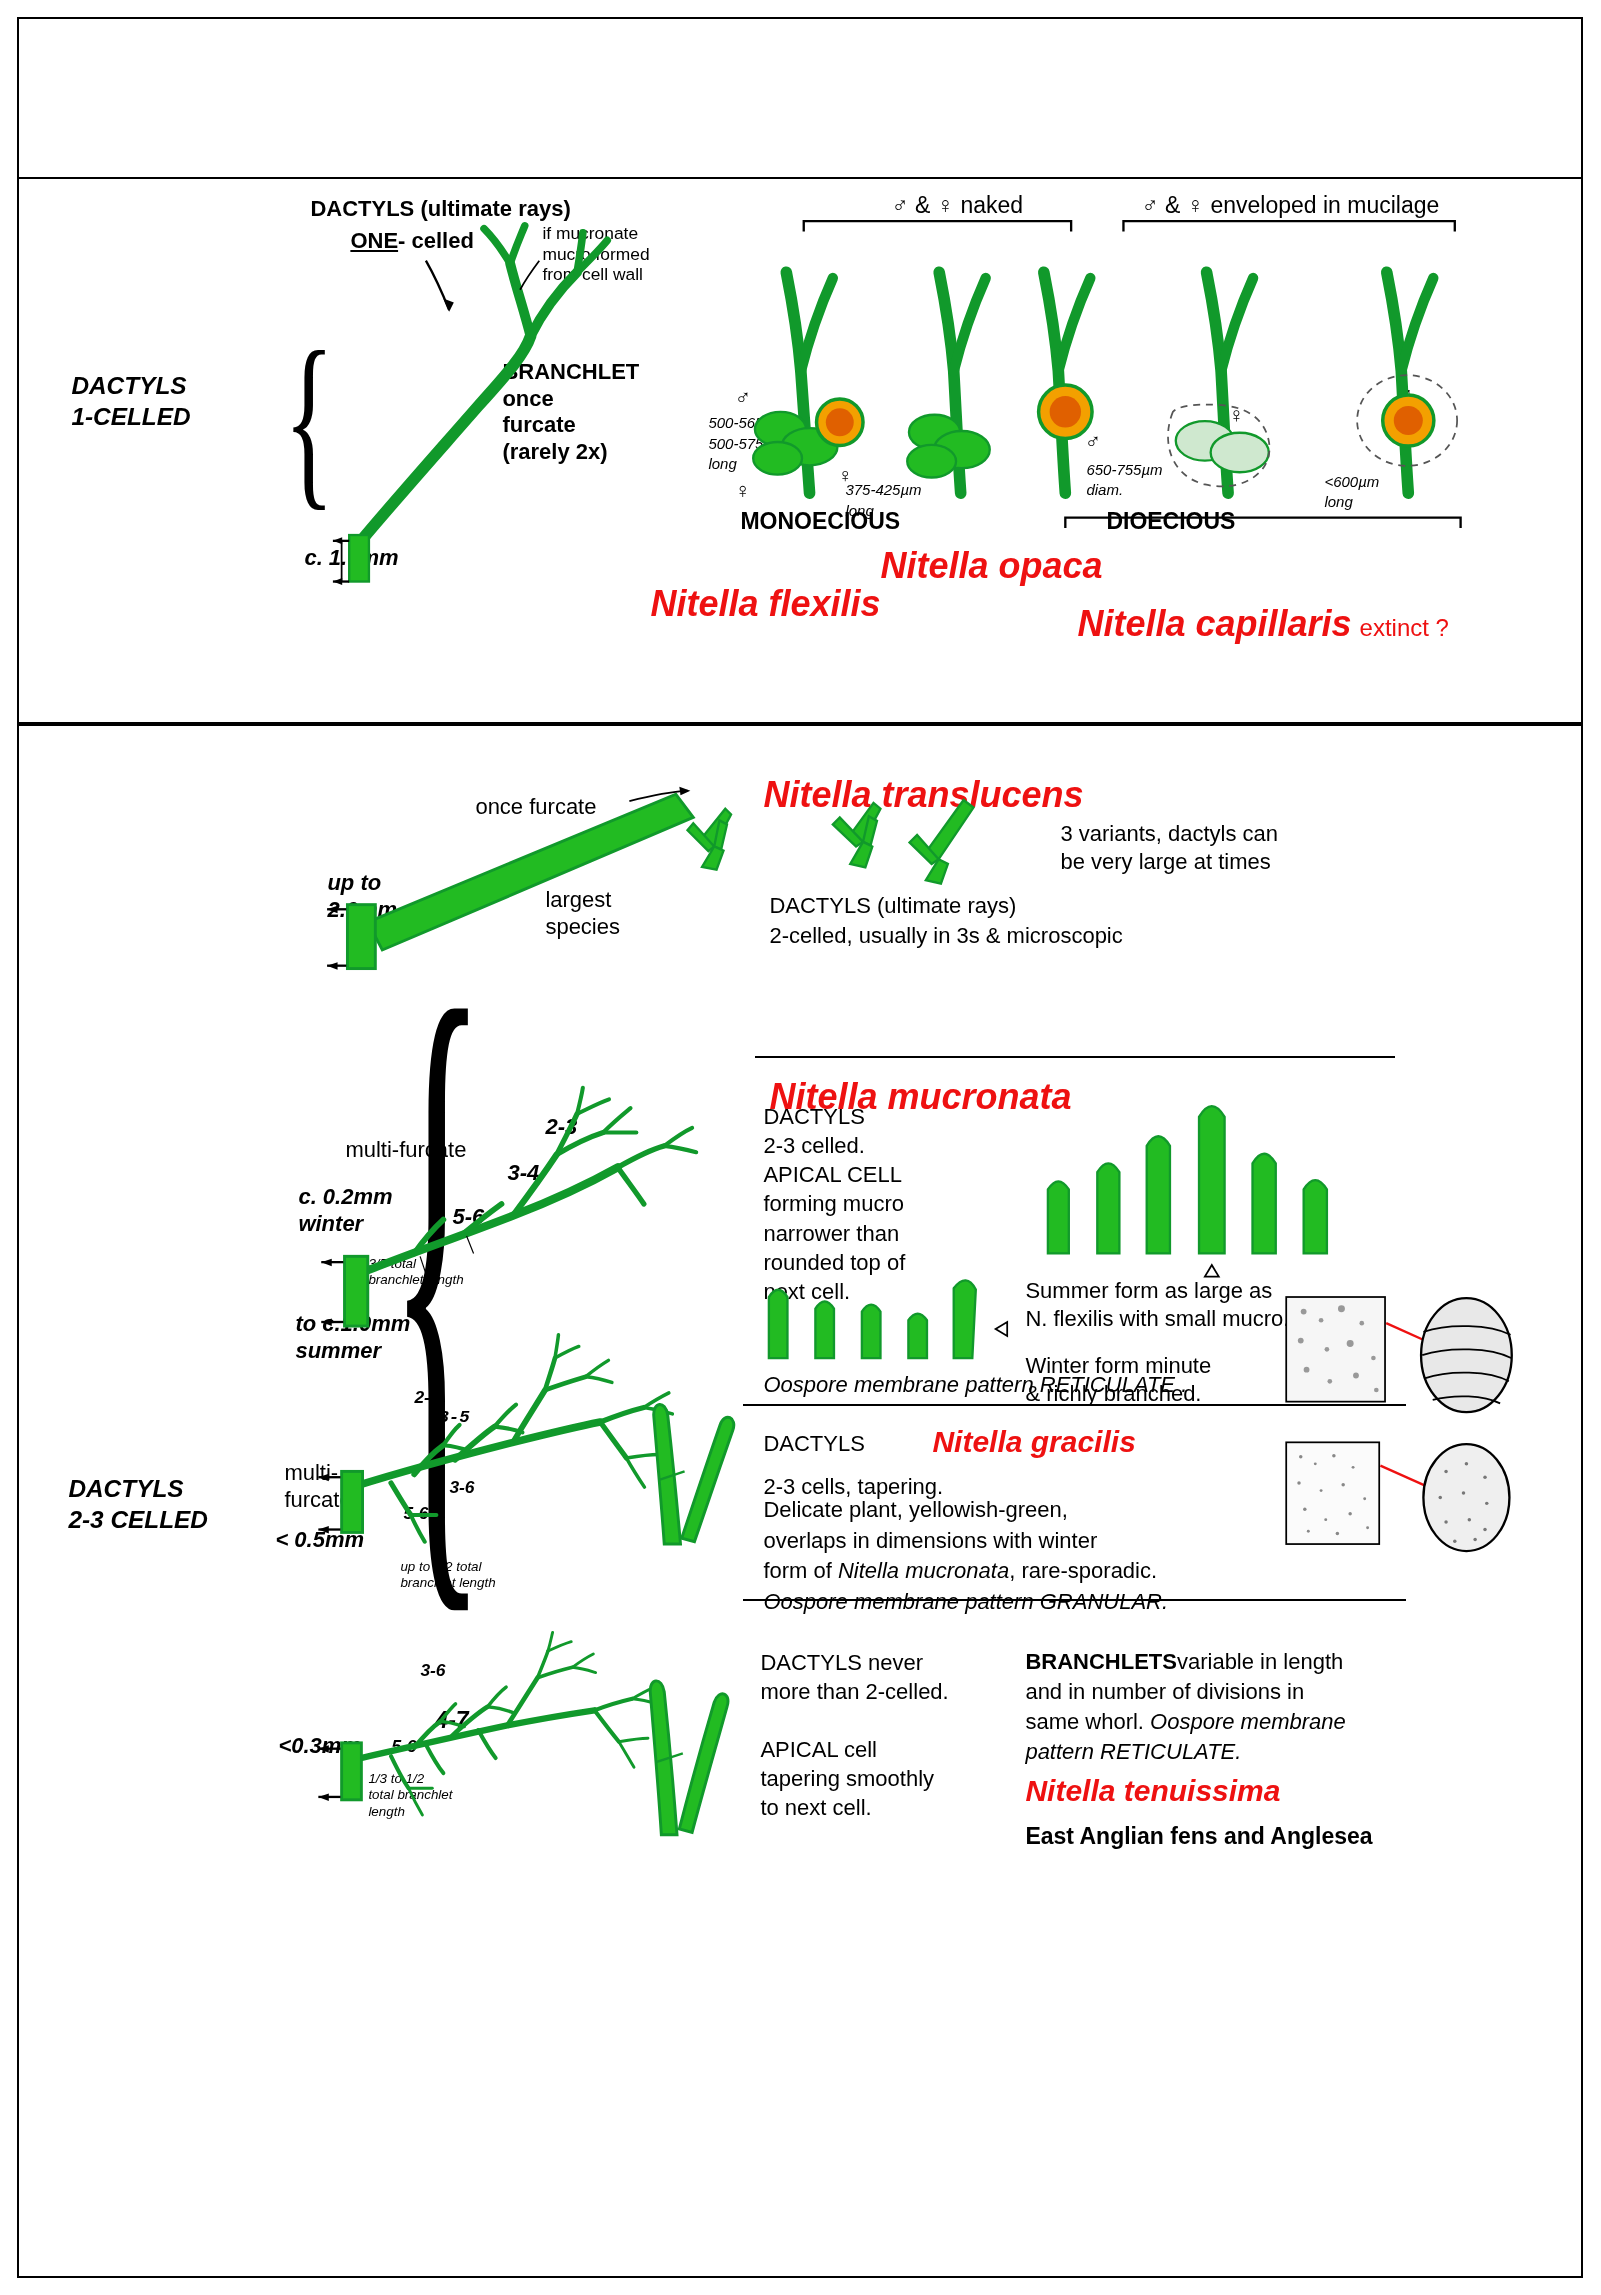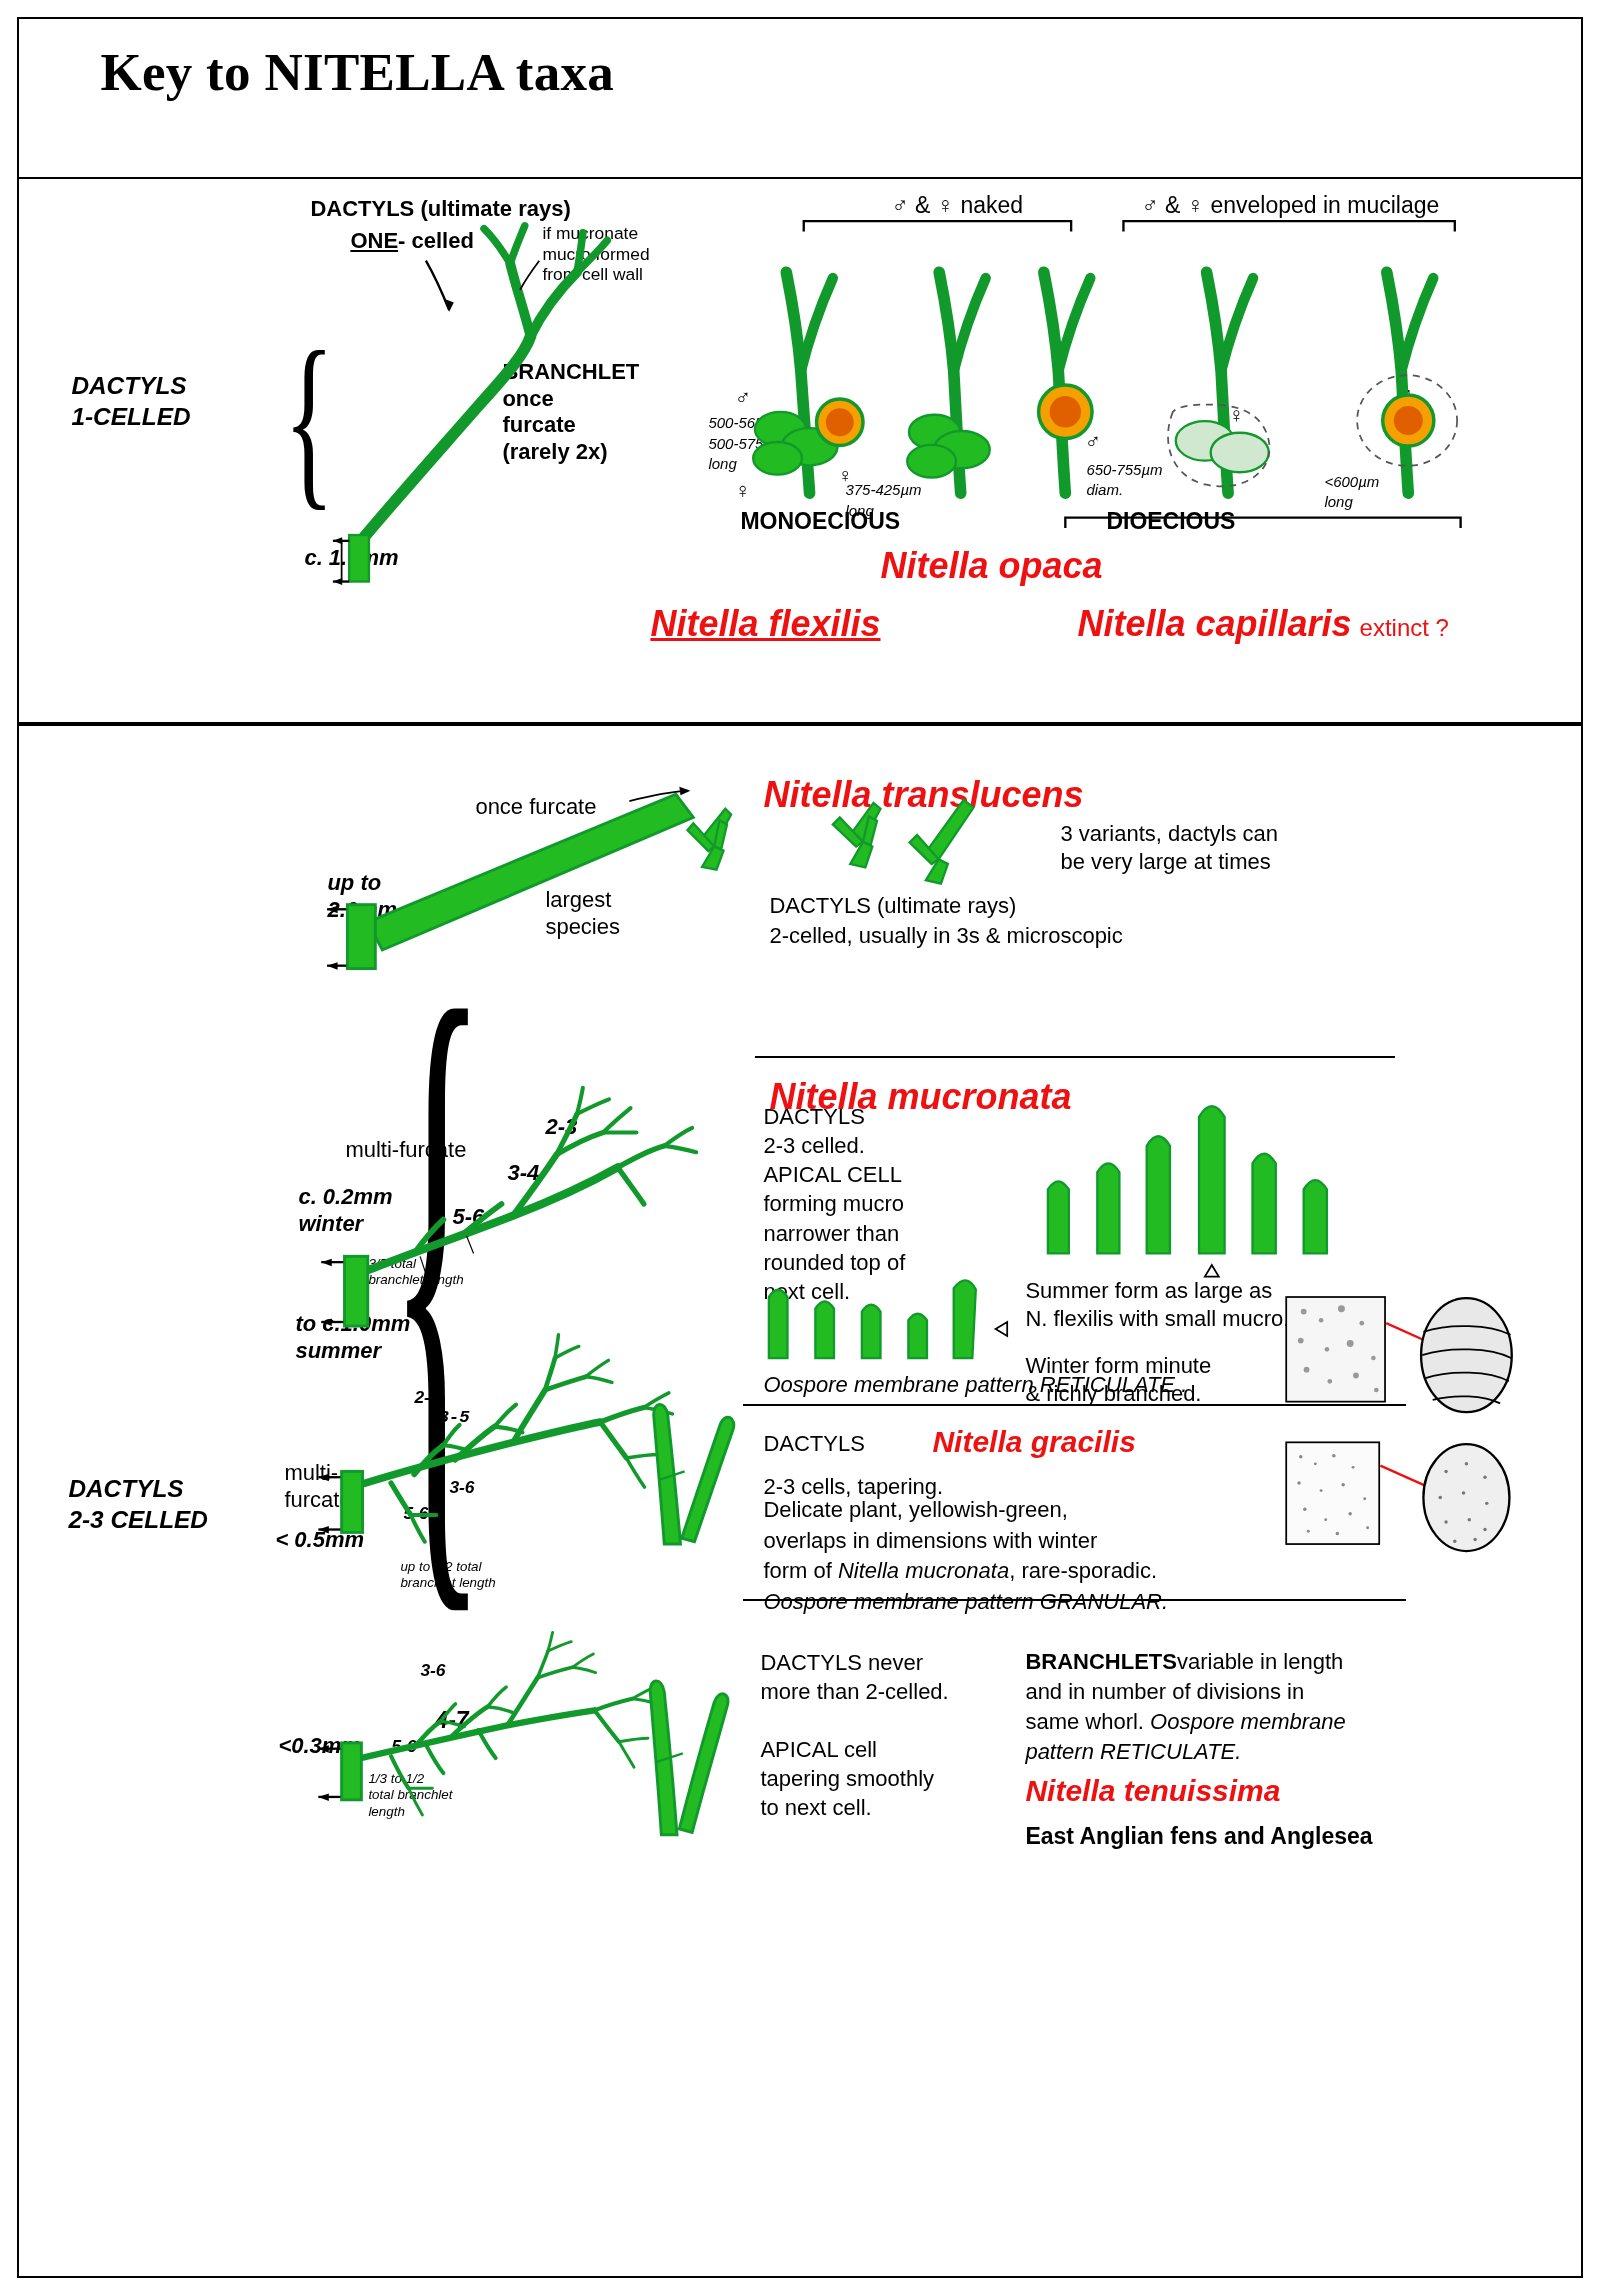--- a/index.html
+++ b/index.html
@@ -104,21 +104,20 @@
   .svg-layer { position: absolute; left: 0; top: 0; pointer-events: none; }
 
   .u { text-decoration: underline; }
 </style>
 </head>
 <body>
 
 <div class="page-frame">
 
   <div class="header-box">
-    <div class="main-title">Key to NITELLA taxa</div>
   </div>
 
   <div class="section1">
 
     <div class="lbl bi" style="left:52px; top:192px; font-size:24.4px; line-height:1.25;">
       <span>DACTYLS</span><br>
       <span>1-CELLED</span>
     </div>
 
     <div class="brace" style="left:244px; top:145px; font-size:192px; transform:scaleX(0.55);">{</div>
@@ -154,21 +153,21 @@
     <div class="lbl xs i" style="left:1305px; top:314px;">long</div>
 
     <div class="lbl" style="left:715px; top:206px; font-size:22px;">♂</div>
     <div class="lbl" style="left:715px; top:299px; font-size:22px;">♀</div>
     <div class="lbl" style="left:818px; top:285px; font-size:20px;">♀</div>
     <div class="lbl" style="left:1065px; top:250px; font-size:22px;">♂</div>
     <div class="lbl" style="left:1209px; top:224px; font-size:21px;">♀</div>
     <div class="lbl" style="left:1378px; top:204px; font-size:21px;">♂</div>
 
     <div class="species" style="left:861px; top:366px;">Nitella opaca</div>
-    <div class="species" style="left:631px; top:424px;text-decoration:underline;">Nitella flexilis</div>
+    <div class="species" style="left:631px; top:404px;">Nitella flexilis</div>
     <div class="species" style="left:1058px; top:424px;"><span>Nitella capillaris</span><span class="extinct">extinct ?</span></div>
 
     <svg class="svg-layer" width="1566" height="547" viewBox="0 0 2694 940">
       <g stroke="#11992b" fill="none">
 
         <path d="M590 620 C640 560 720 470 790 390 C840 335 870 300 880 270" stroke-width="20" stroke-linecap="round"></path>
 
         <path d="M880 270 C870 230 855 185 845 145" stroke-width="17" stroke-linecap="round"></path>
         <path d="M880 270 C900 230 930 190 960 160" stroke-width="17" stroke-linecap="round"></path>
         <path d="M845 145 C830 120 815 100 800 85" stroke-width="13" stroke-linecap="round"></path>

